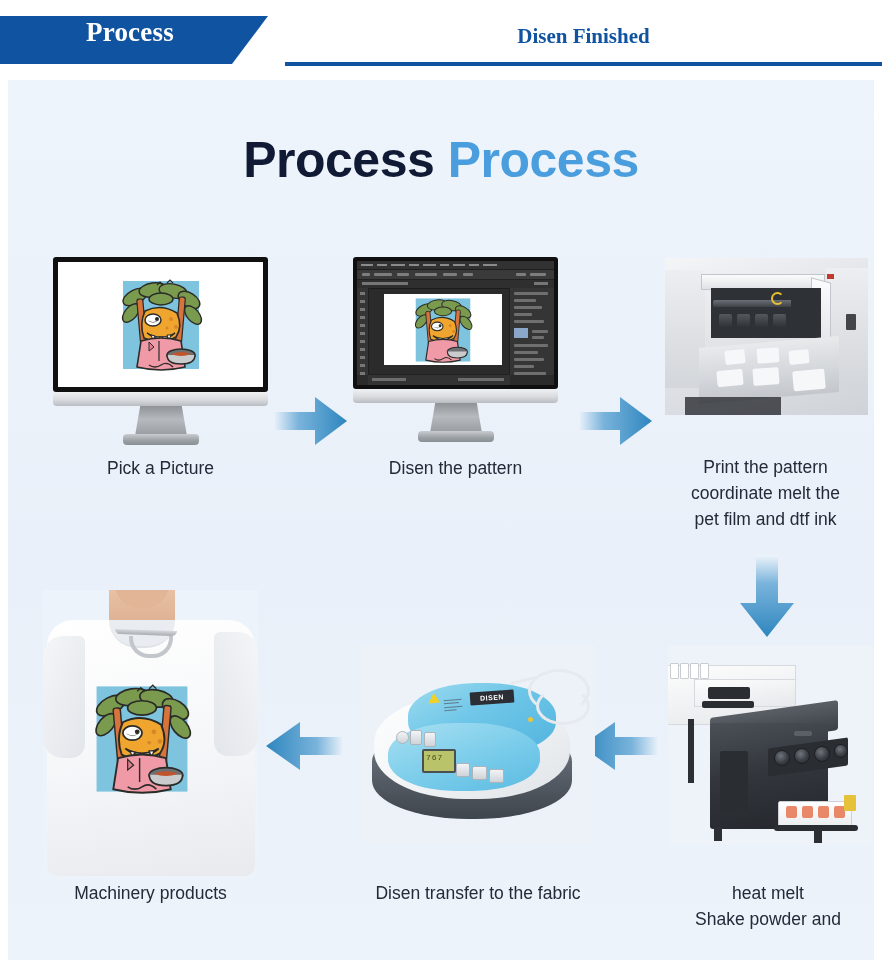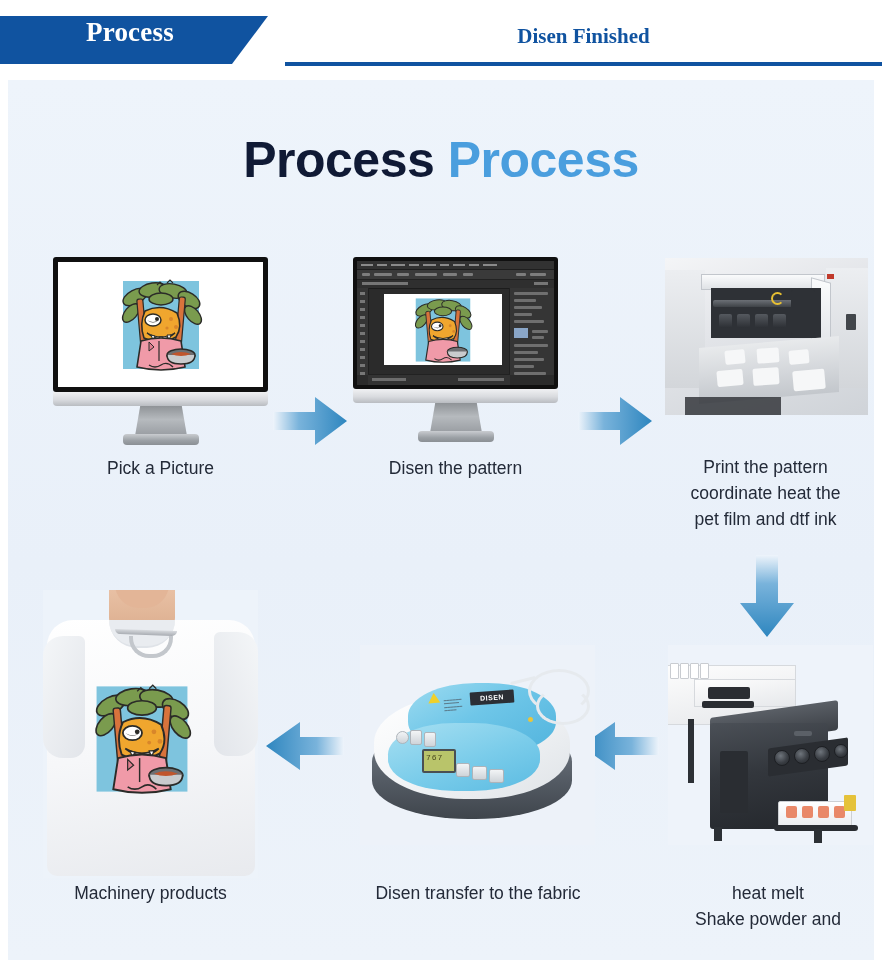--- a/index.html
+++ b/index.html
@@ -391,21 +391,21 @@
     <div class="pr-print" style="left:124px;top:92px;width:20px;height:14px;transform:rotate(-5deg);"></div>
     <div class="pr-print" style="left:52px;top:112px;width:26px;height:16px;transform:rotate(-5deg);"></div>
     <div class="pr-print" style="left:88px;top:110px;width:26px;height:17px;transform:rotate(-4deg);"></div>
     <div class="pr-print" style="left:128px;top:112px;width:32px;height:20px;transform:rotate(-5deg);"></div>
     <div class="pr-dark" style="left:20px;bottom:0;width:96px;height:18px;opacity:.82;"></div>
     <div style="position:absolute;right:12px;top:56px;width:10px;height:16px;background:#42464b;border-radius:1px;"></div>
     <div style="position:absolute;right:34px;top:16px;width:7px;height:5px;background:#c0392b;"></div>
   </div>
   <div class="cap" style="left:645px; top:374px; width:225px;">
     <div>Print the pattern</div>
-    <div>coordinate heat the</div>
+    <div>coordinate melt the</div>
     <div>pet film and dtf ink</div>
   </div>
 
   <div class="arrow" style="left:728px; top:475px; width:62px; height:82px;">
     <svg viewBox="0 0 62 82" xmlns="http://www.w3.org/2000/svg">
       <defs>
         <linearGradient id="gr3" x1="0" y1="0" x2="0" y2="1">
           <stop offset="0" stop-color="#eef4fb"></stop>
           <stop offset="0.35" stop-color="#79b3db"></stop>
           <stop offset="1" stop-color="#2e86bf"></stop>

